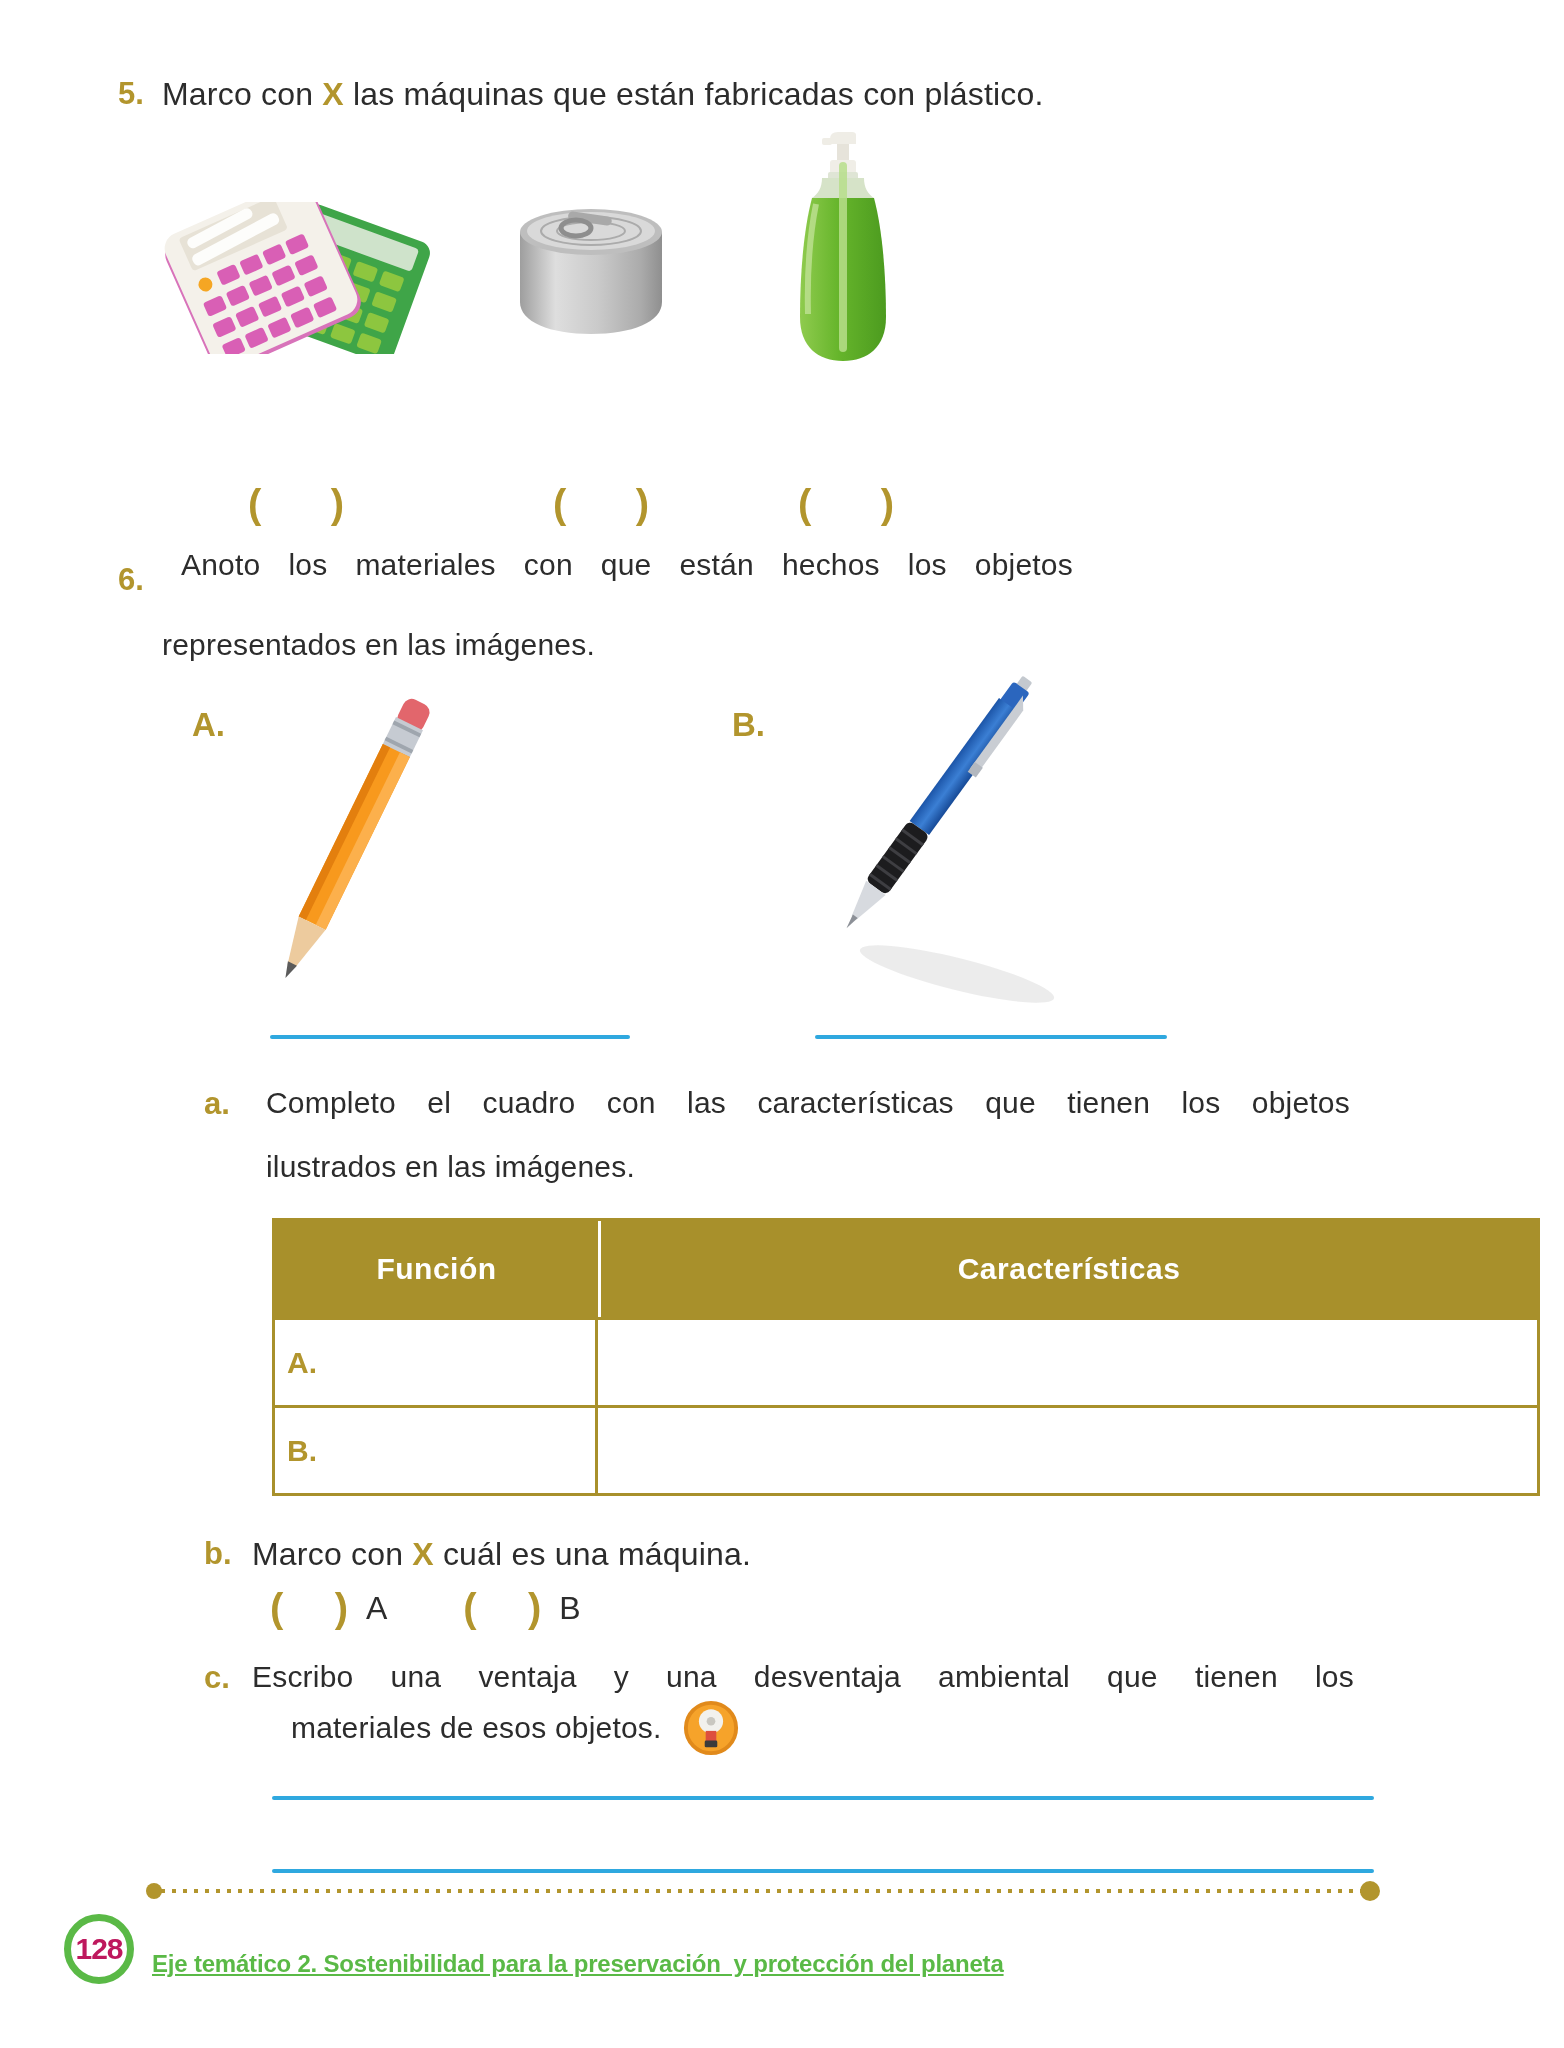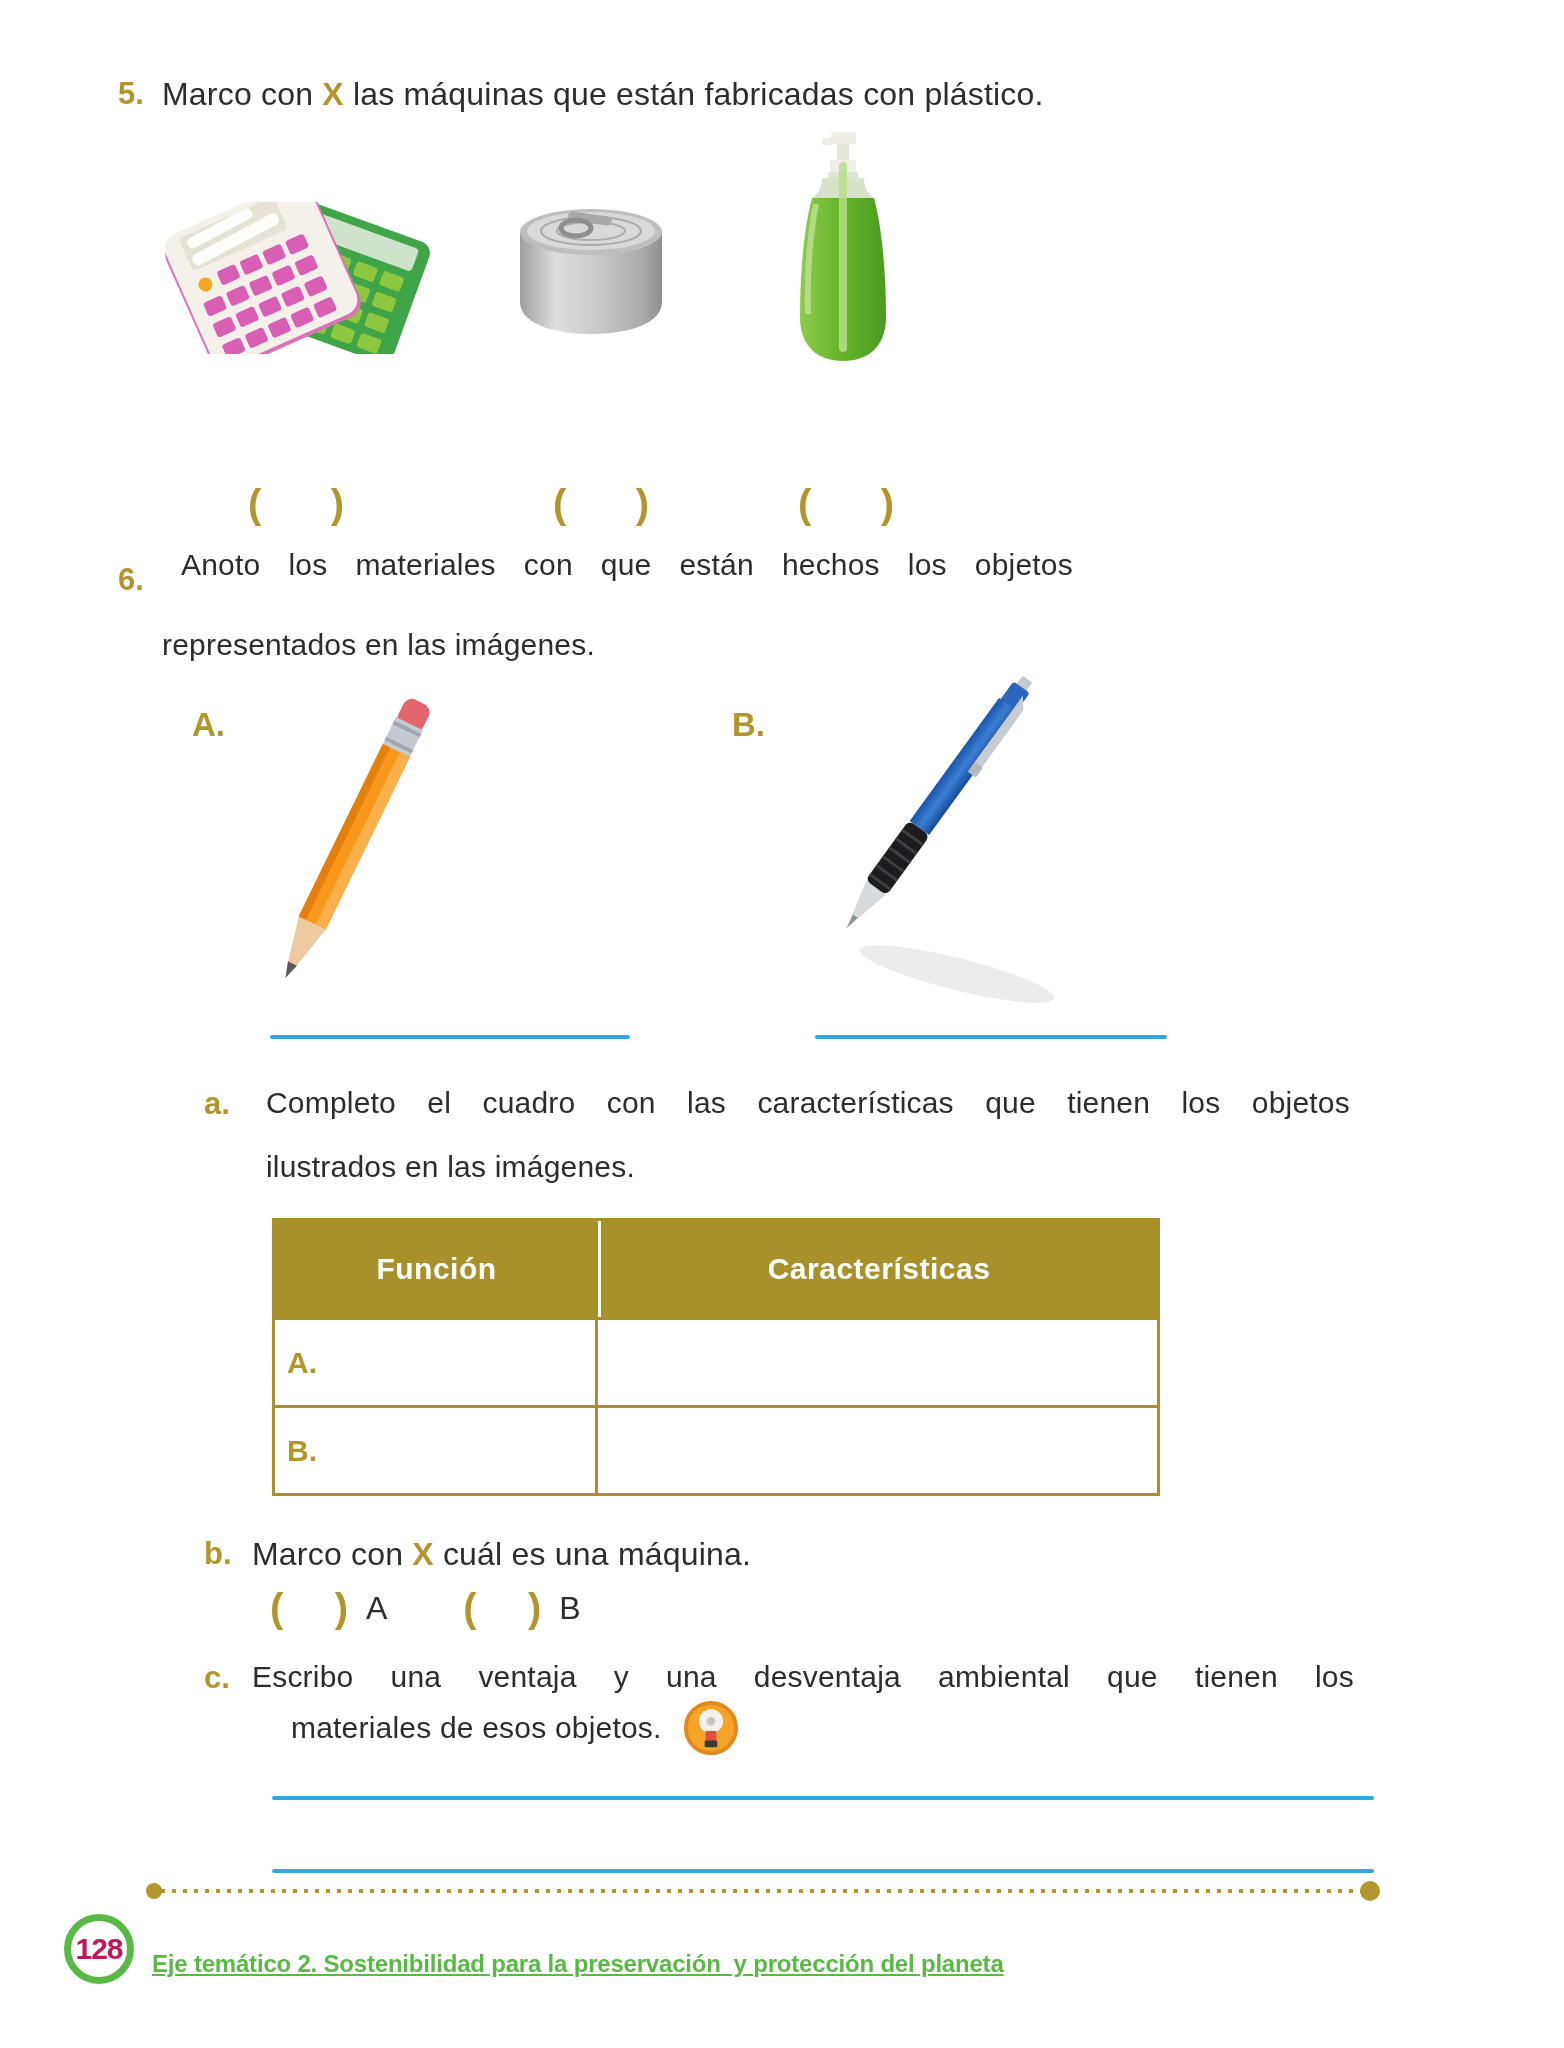--- a/index.html
+++ b/index.html
@@ -239,21 +239,21 @@
       <span>con</span>
       <span>las</span>
       <span>características</span>
       <span>que</span>
       <span>tienen</span>
       <span>los</span>
       <span>objetos</span>
     </div>
   <div class="abs sline" style="left:266px;top:1150px;">ilustrados en las imágenes.</div>
 
-  <div class="abs tbl" style="left:272px;top:1218px;width:888px;box-sizing:border-box;">
+  <div class="abs tbl" style="left:272px;top:1218px;width:1268px;box-sizing:border-box;">
     <div class="thead">
       <div class="th th1">Función</div>
       <div class="th th2">Características</div>
     </div>
     <div class="trow">
       <div class="td1">
         <span class="row-label">A.</span>
       </div>
       <div class="td2"></div>
     </div>

